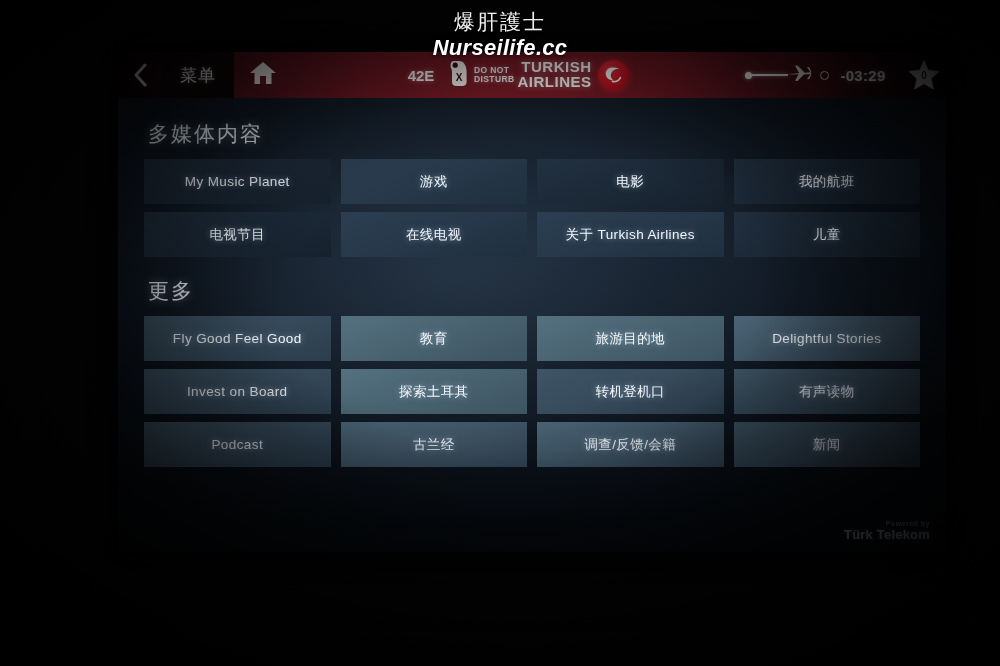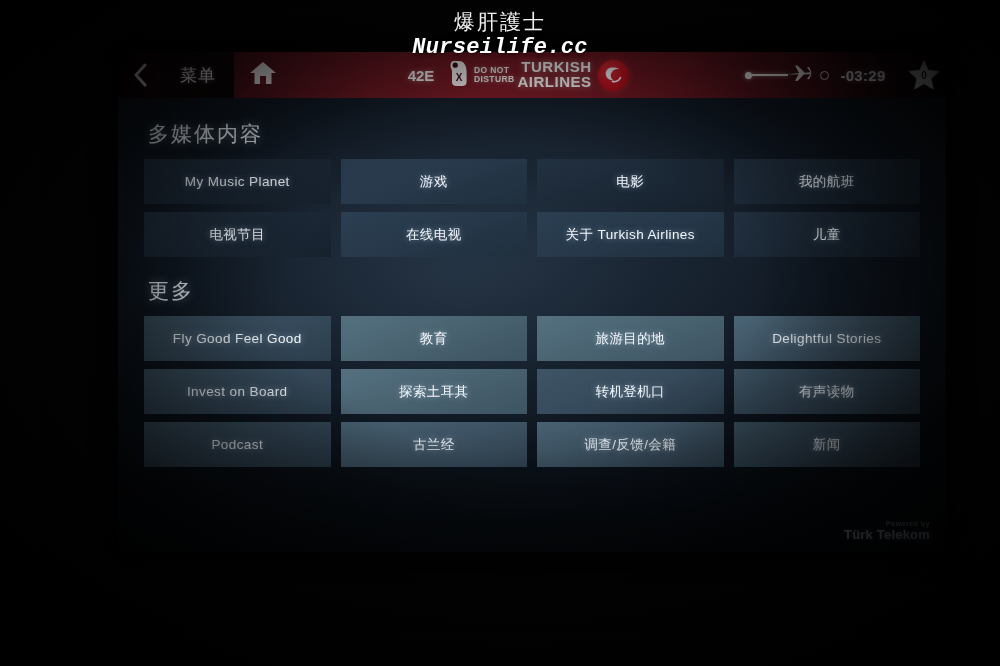--- a/index.html
+++ b/index.html
@@ -261,21 +261,21 @@
   }
   #wm-cn {
     font-family: "DejaVu Sans", sans-serif;
     font-size: 21px;
     color: #f2f0ef;
     letter-spacing: 2px;
     text-shadow: 0 1px 3px rgba(0,0,0,0.8);
   }
   #wm-site {
     margin-top: -1px;
-    font-family: Liberation Mono, monospace;
+    font-family: Liberation Sans, sans-serif;
     font-style: italic;
     font-weight: bold;
     font-size: 22px;
     color: #ffffff;
     letter-spacing: 0.3px;
     text-shadow: 0 1px 4px rgba(0,0,0,0.85);
   }
 </style>
 </head>
 <body>

